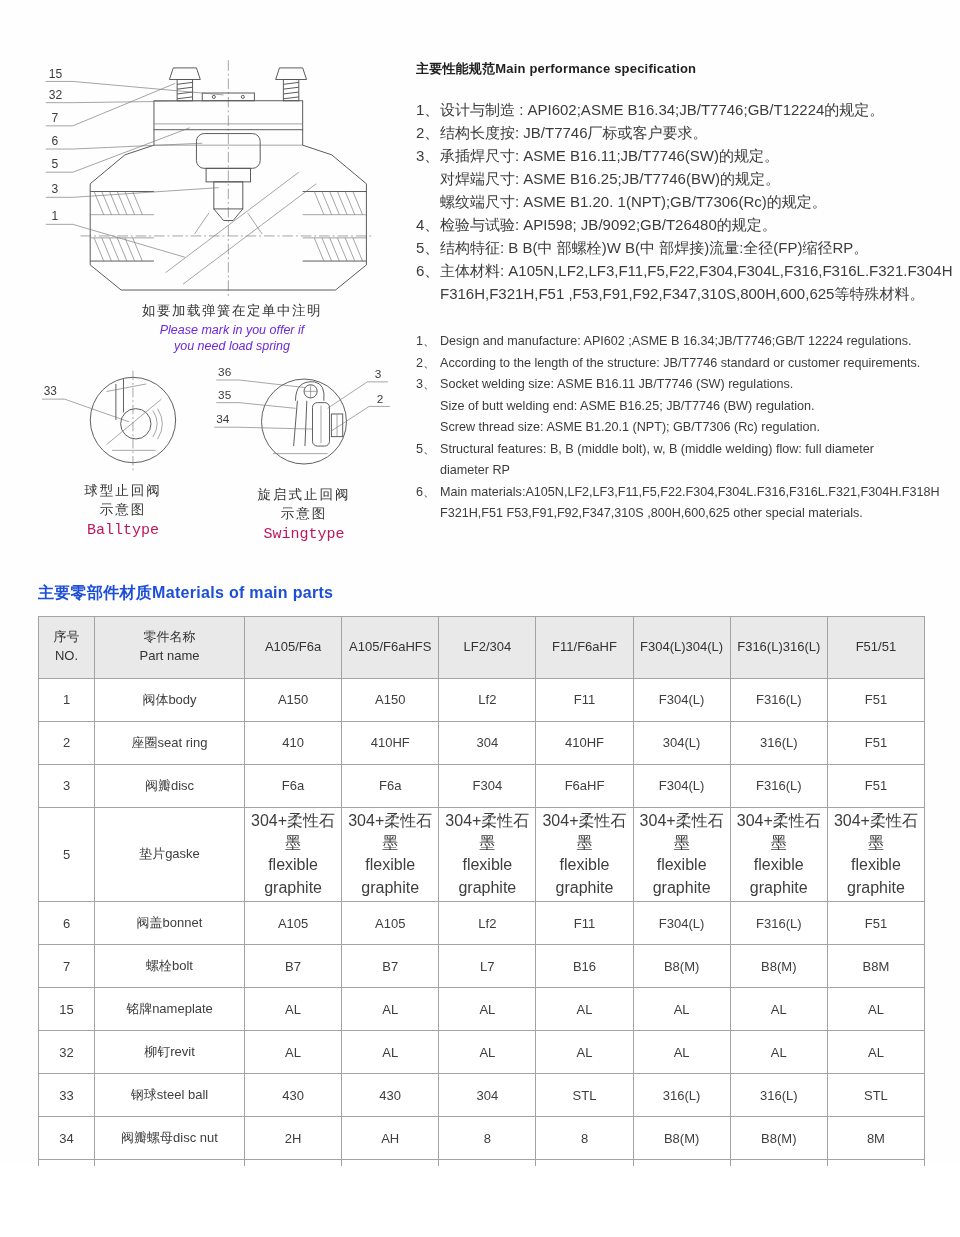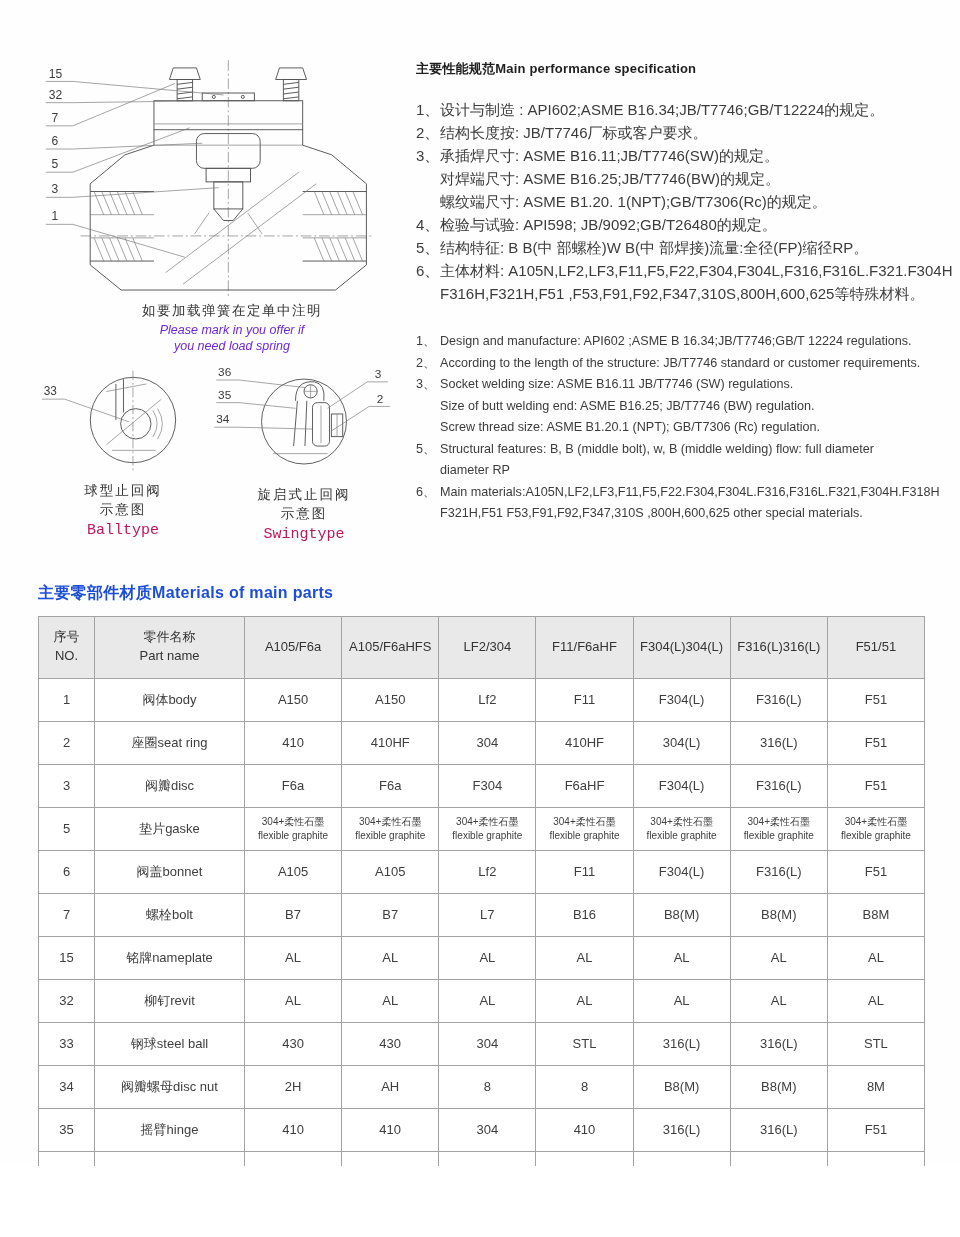--- a/index.html
+++ b/index.html
@@ -32,21 +32,21 @@
   .diag.swing { width:192px; }
   .cap-cn { font-size:13.5px; letter-spacing:2px; color:#333; line-height:1.45; }
   .cap-en { font-size:15px; color:#be185d; line-height:1.4;font-family:Liberation Mono, monospace; }
 
   .materials { padding:0 35px 0 38px; margin-top:38px; }
   .materials h2 { font-size:16px; font-weight:bold; color:#1d4ed8; margin:0 0 12px 0; letter-spacing:.3px; }
   table.mat { width:100%; border-collapse:collapse; table-layout:fixed;border-radius:19px; }
   table.mat th, table.mat td { border:1px solid #a3a3a3; text-align:center; vertical-align:middle; padding:2px; }
   table.mat th { background:#e9e9e9; font-weight:normal; font-size:13px; height:62px; white-space:pre-line; color:#333; line-height:1.45; }
   table.mat td { font-size:13px; height:43px; color:#3e3e3e; background:#fff; }
-  table.mat td.multi { font-size:10px; line-height:1.4; white-space:pre-line; }
+  table.mat td.multi { font-size:16px; line-height:1.4; white-space:pre-line; }
 </style>
 </head>
 <body>
 
 <div class="page">
 
   <div class="top">
 
     <div class="figs">
 

